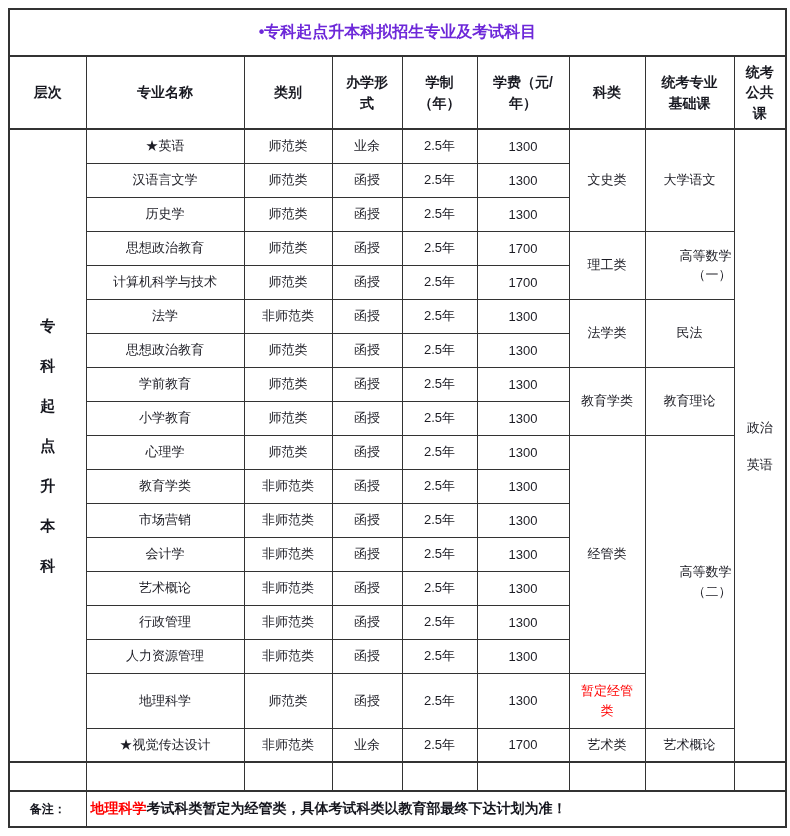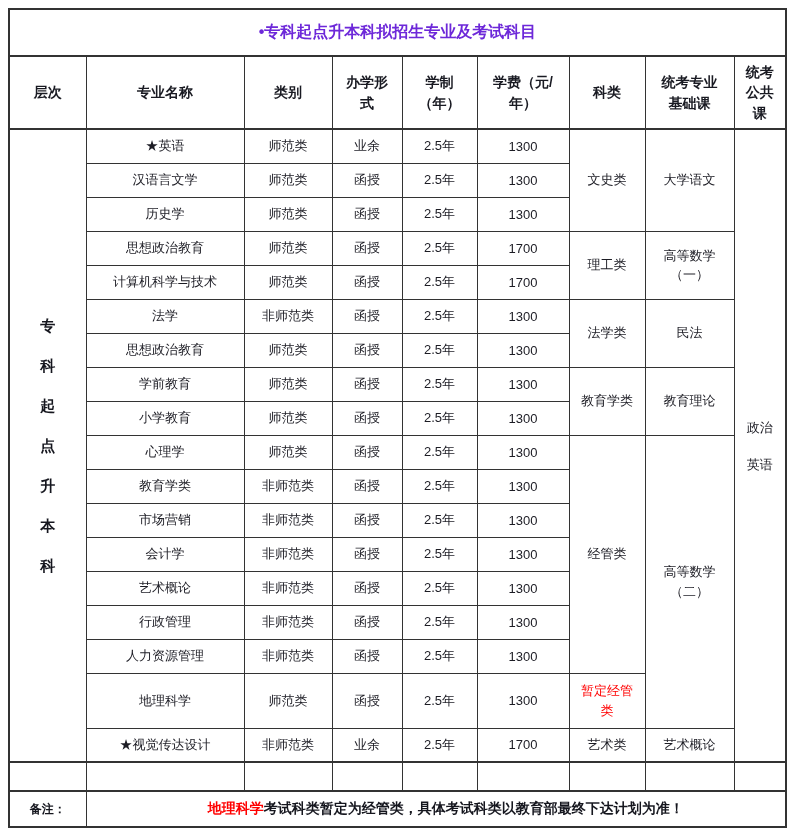--- a/index.html
+++ b/index.html
@@ -11,24 +11,24 @@
   .title-text{font-size:16px;font-weight:bold;color:#6d28d9;}
   tr.r-head{height:73px;}
   tr.r-head td{border-bottom:2px solid #333;font-weight:bold;font-size:14px;white-space:pre-line;line-height:1.45;color:#191a22;}
   tr.r{height:34px;}
   tr.r-tall{height:55px;}
   tr.r-empty{height:29px;}
   tr.r-empty td{border-top:2px solid #333;border-bottom:2px solid #333;}
   tr.r-note{height:36px;}
   .vertical{width:17px;margin:0 auto;word-break:break-all;line-height:40px;font-size:15px;font-weight:bold;color:#15161e;}
   .public-course{white-space:pre-line;line-height:37px;font-size:13px;}
-  .wrap{white-space:pre-line;line-height:1.5;}
+  .wrap{white-space:pre-line;line-height:1.5;text-align:right;}
   .red-cell{color:#ff0000;font-weight:normal;white-space:pre-line;line-height:1.5;}
   .note-label{font-weight:bold;font-size:12px;color:#15161e;}
-  .note-cell{text-align:center;padding-left:22px;font-weight:bold;font-size:14px;color:#15161e;}
+  .note-cell{text-align:left;padding-left:4px;font-weight:bold;font-size:14px;color:#15161e;}
   .note-red{color:#ff0000;}
 </style>
 </head>
 <body>
 
 <table>
   <colgroup>
     <col style="width:77px">
       <col style="width:158px">
       <col style="width:88px">

